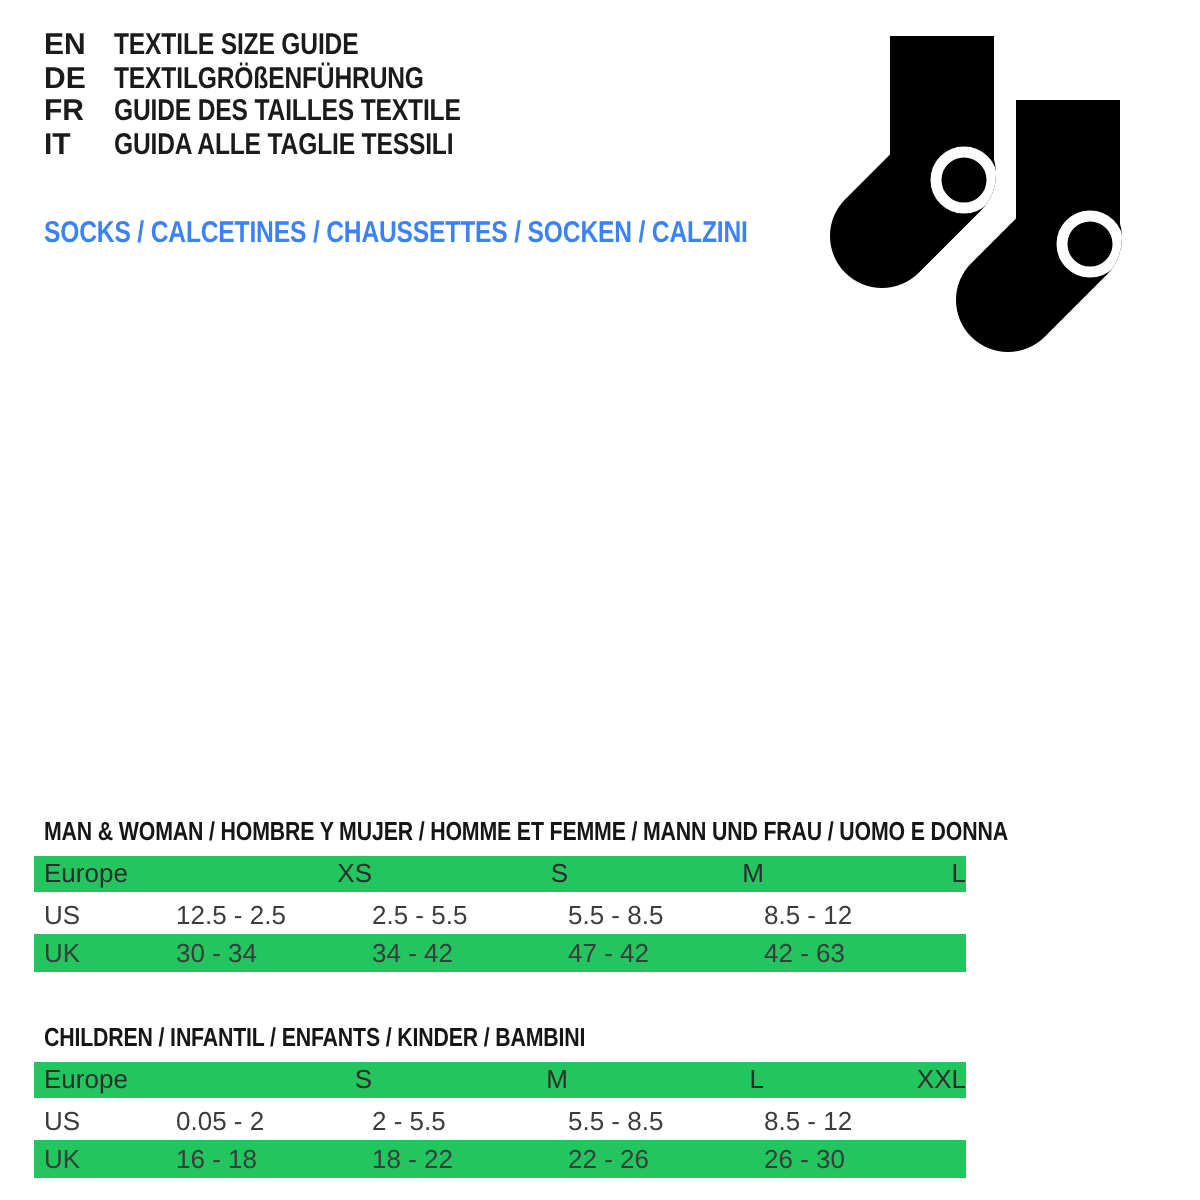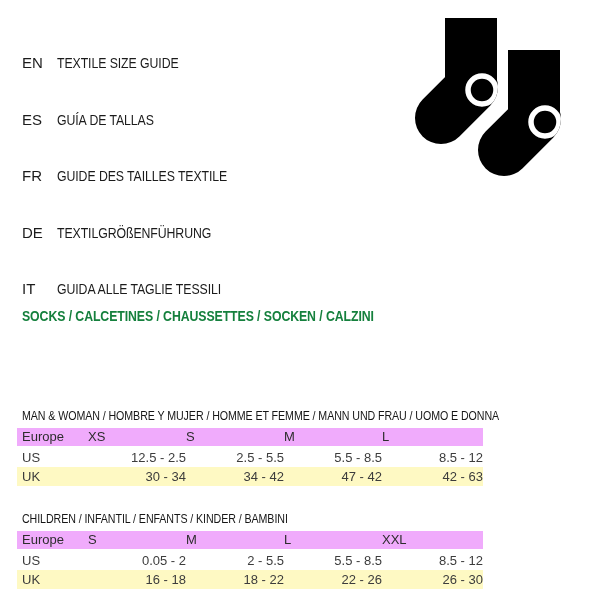--- a/index.html
+++ b/index.html
@@ -6,63 +6,59 @@
   body{
     width:600px;height:600px;position:relative;overflow:hidden;
     background:#ffffff;
     font-family:"Liberation Sans", sans-serif;
     -webkit-font-smoothing:antialiased;
   }
   .cond{display:inline-block;transform:scaleX(0.82);transform-origin:0 50%;white-space:nowrap;letter-spacing:-0.1px;}
 
   
   .lang-block{position:absolute;left:22px;top:15px;color:#1b1b1b;}
-  .lang-row{display:flex;align-items:flex-start;line-height:16.6px;font-size:15px;font-weight:normal;margin-top:40px;}
+  .lang-row{display:flex;align-items:flex-start;line-height:16.6px;font-size:15px;font-weight:bold;}
   .lang-code{width:35px;flex:0 0 35px;}
   .lang-label{white-space:nowrap;}
-  .category-line{margin-top:9px;font-size:15px;font-weight:bold;line-height:17px;color:#15803d;}
+  .category-line{margin-top:27px;font-size:15px;font-weight:bold;line-height:17px;color:#3b82f6;}
 
   
   .socks-svg{position:absolute;left:412px;top:16px;}
 
   
   .tbl-sec{position:absolute;left:17px;width:466px;}
   .t1{top:409px;}
   .t2{top:512px;}
-  .tbl-title{font-size:13px;font-weight:normal;color:#161616;line-height:14px;margin:0 0 5px 5px;}
+  .tbl-title{font-size:13px;font-weight:bold;color:#161616;line-height:14px;margin:0 0 5px 5px;}
   table.size-table{border-collapse:collapse;table-layout:fixed;width:466px;font-size:13px;}
   table.size-table col.c0{width:71px;}
   table.size-table col.cN{width:98px;}
   table.size-table col.cL{width:101px;}
-  thead tr{background:#f0abfc;margin-top:40px;}
+  thead tr{background:#22c55e;margin-top:40px;}
   thead th{font-weight:normal;color:#2d2d2d;height:18px;line-height:18px;
-           border-bottom:2px solid #ffffff;padding:0;text-align:left;}
-  tbody td{height:19px;line-height:19px;padding:0;text-align:right;color:#3c3c3c;}
-  tbody tr.zebra{background:#fef9c3;}
+           border-bottom:2px solid #ffffff;padding:0;text-align:right;}
+  tbody td{height:19px;line-height:19px;padding:0;text-align:left;color:#3c3c3c;}
+  tbody tr.zebra{background:#22c55e;}
   th.rowhead, td.rowlabel{text-align:left;padding-left:5px;}
 </style>
 </head>
 <body>
 
 <div class="lang-block">
   <div class="lang-row">
     <span class="lang-code">EN</span>
     <span class="lang-label cond">TEXTILE SIZE GUIDE</span>
   </div>
   <div class="lang-row">
-    <span class="lang-code">ES</span>
-    <span class="lang-label cond">GUÍA DE TALLAS</span>
+    <span class="lang-code">DE</span>
+    <span class="lang-label cond">TEXTILGRÖßENFÜHRUNG</span>
   </div>
   <div class="lang-row">
     <span class="lang-code">FR</span>
     <span class="lang-label cond">GUIDE DES TAILLES TEXTILE</span>
-  </div>
-  <div class="lang-row">
-    <span class="lang-code">DE</span>
-    <span class="lang-label cond">TEXTILGRÖßENFÜHRUNG</span>
   </div>
   <div class="lang-row">
     <span class="lang-code">IT</span>
     <span class="lang-label cond">GUIDA ALLE TAGLIE TESSILI</span>
   </div>
   <div class="category-line">
     <span class="cond">SOCKS / CALCETINES / CHAUSSETTES / SOCKEN / CALZINI</span>
   </div>
 </div>
 

